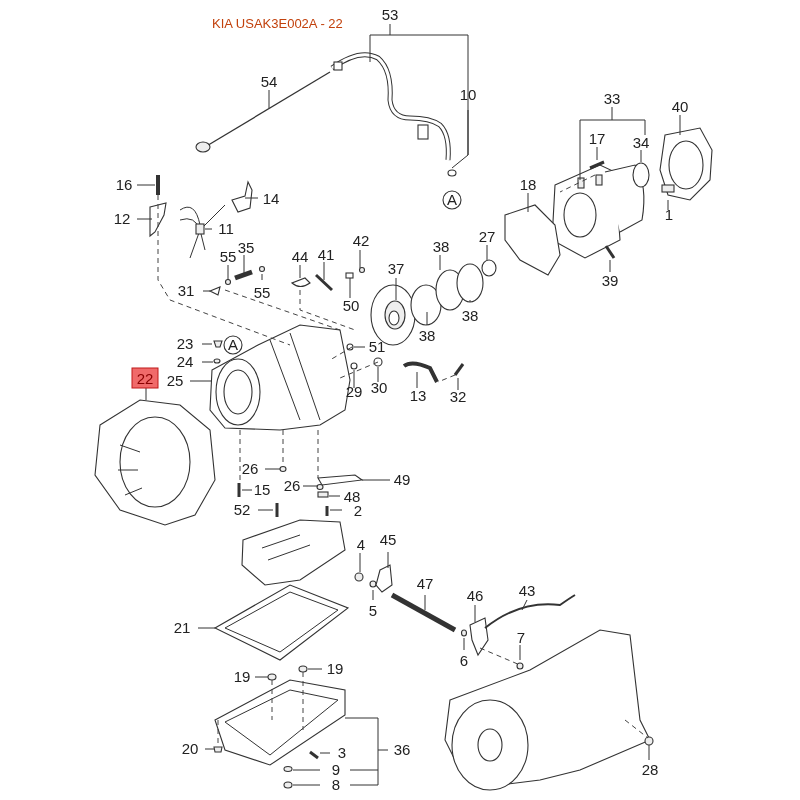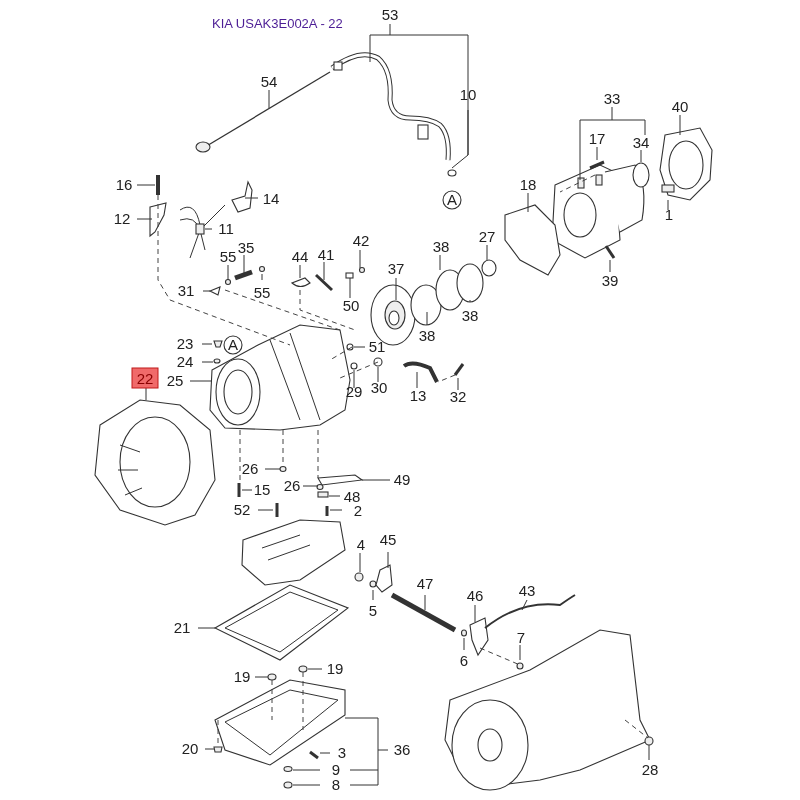--- a/index.html
+++ b/index.html
@@ -1,18 +1,18 @@
 <!DOCTYPE html>
 <html><head>
 <meta charset="utf-8">
 <style>
   html, body { margin: 0; padding: 0; background: #ffffff; }
   body { width: 800px; height: 800px; position: relative; overflow: hidden;
          font-family: "Liberation Sans", sans-serif; }
-  #title { position: absolute; left: 212px; top: 16px; font-size: 13px; color: #4c1d95; }
+  #title { position: absolute; left: 212px; top: 16px; font-size: 13px; color: #c2410c; }
   svg#diagram { position: absolute; left: 0; top: 0; }
   .callout { font-family: "Liberation Sans", sans-serif; font-size: 15px; fill: #222; }
   .lead { stroke: #333; stroke-width: 1; fill: none; }
   .part { stroke: #333; stroke-width: 1.1; fill: #fff; }
   .partg { stroke: #333; stroke-width: 1.1; fill: #eee; }
   .dash { stroke: #444; stroke-width: 1; fill: none; stroke-dasharray: 5 4; }
   .hl-box { fill: #f06a6a; stroke: #c01818; stroke-width: 1; }
   .hl-text { font-family: "Liberation Sans", sans-serif; font-size: 15px; fill: #8a0000; }
 </style>
 </head>

